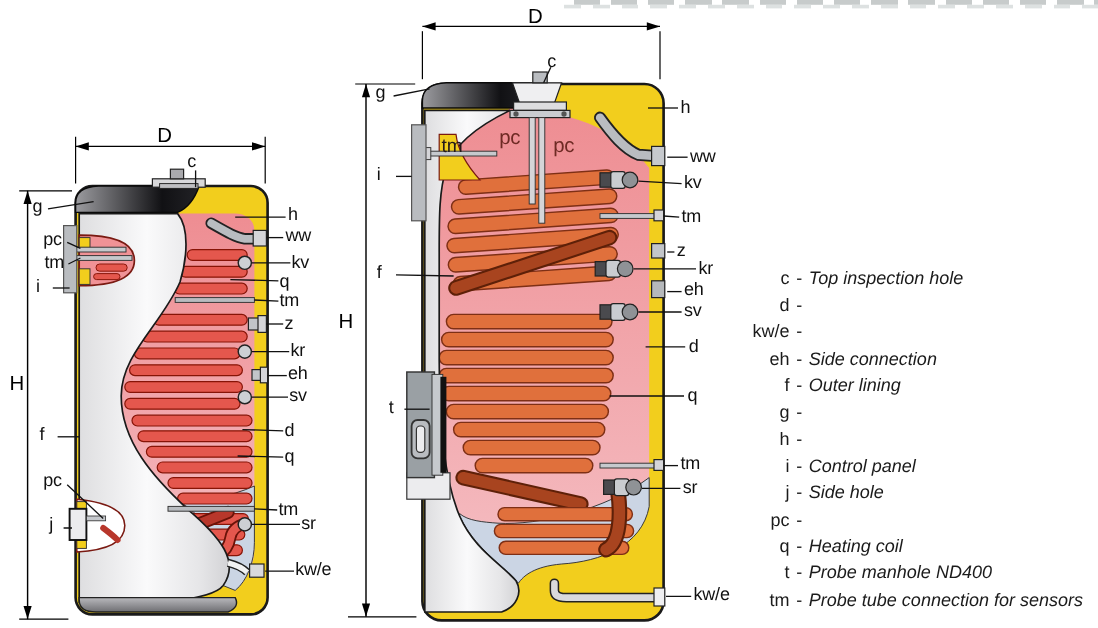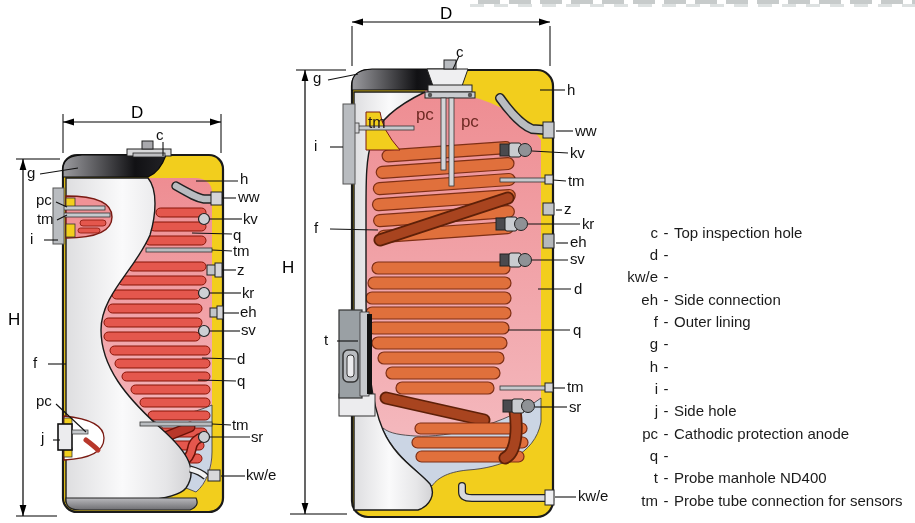--- a/index.html
+++ b/index.html
@@ -8,21 +8,21 @@
   svg{position:absolute;left:0;top:0;}
   .lbl{position:absolute;font-size:15px;line-height:1;color:#111;letter-spacing:-0.2px;white-space:nowrap;}
   .dim{font-size:17px;color:#000;}
   .pcdark{color:#6e2a24;font-size:17px;}
   .inlbl{font-size:16px;color:#241a1a;}
   
   .legend{position:absolute;left:620px;top:221px;width:292px;}
   .legend-row{display:flex;align-items:center;height:22.35px;font-size:15px;color:#1b1b1b;}
   .legend-key{width:38px;text-align:right;flex:none;}
   .legend-sep{width:16px;text-align:center;flex:none;}
-  .legend-desc{flex:1;text-align:left;}
+  .legend-desc{flex:1;text-align:left;font-style:italic;}
   
   .top-artifact{position:absolute;left:478px;top:0;width:437px;height:4px;
     background:repeating-linear-gradient(90deg,#c7cbcb 0 22px,transparent 22px 31px);}
   .top-artifact2{position:absolute;left:470px;top:4px;width:445px;height:3px;
     background:repeating-linear-gradient(90deg,#dde1e1 0 14px,transparent 14px 24px);}
 </style>
 </head>
 <body>
 
 <div class="stage">
@@ -390,34 +390,35 @@
         <span class="legend-key">g</span>
         <span class="legend-sep">-</span>
       </div>
     <div class="legend-row">
         <span class="legend-key">h</span>
         <span class="legend-sep">-</span>
       </div>
     <div class="legend-row">
         <span class="legend-key">i</span>
         <span class="legend-sep">-</span>
+        <span class="legend-desc">Control panel</span>
       </div>
     <div class="legend-row">
         <span class="legend-key">j</span>
         <span class="legend-sep">-</span>
         <span class="legend-desc">Side hole</span>
       </div>
     <div class="legend-row">
         <span class="legend-key">pc</span>
         <span class="legend-sep">-</span>
-        <span class="legend-desc">Cathodic protection anode</span>
       </div>
     <div class="legend-row">
         <span class="legend-key">q</span>
         <span class="legend-sep">-</span>
+        <span class="legend-desc">Heating coil</span>
       </div>
     <div class="legend-row">
         <span class="legend-key">t</span>
         <span class="legend-sep">-</span>
         <span class="legend-desc">Probe manhole ND400</span>
       </div>
     <div class="legend-row">
         <span class="legend-key">tm</span>
         <span class="legend-sep">-</span>
         <span class="legend-desc">Probe tube connection for sensors</span>

